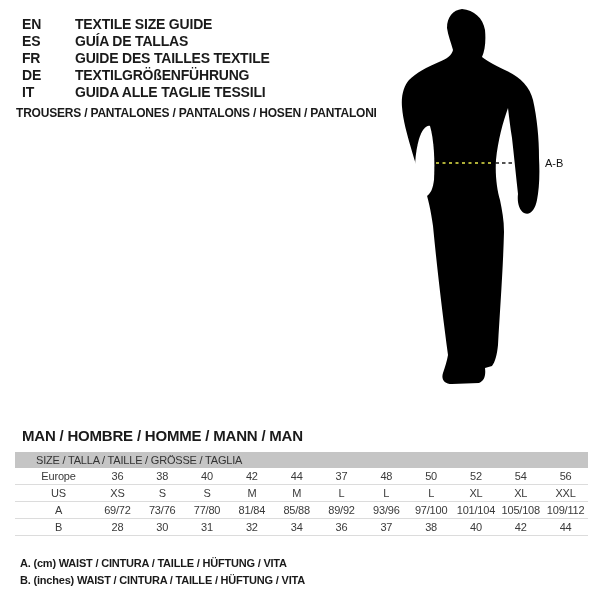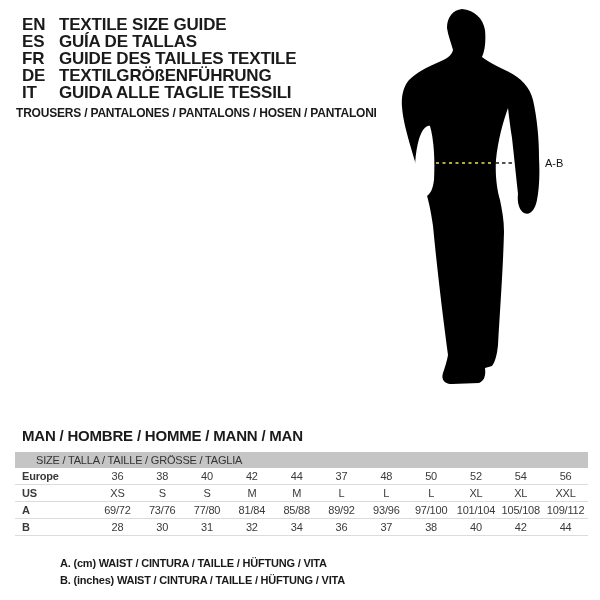--- a/index.html
+++ b/index.html
@@ -2,40 +2,40 @@
 <html><head>
 <meta charset="utf-8">
 <style>
   html,body{margin:0;padding:0;background:#ffffff;}
   .canvas{
     position:relative;width:600px;height:600px;background:#ffffff;overflow:hidden;
     font-family:"Liberation Sans",sans-serif;color:#1a1a1a;
   }
   
   .lang-block{position:absolute;left:22px;top:15px;}
-  .lang-row{display:flex;height:17px;align-items:flex-start;font-weight:bold;font-size:17px;letter-spacing:-0.2px;}
+  .lang-row{display:flex;height:17px;align-items:flex-end;font-weight:bold;font-size:14px;letter-spacing:-0.2px;gap:16px;}
   .lang-code{width:37px;flex:0 0 37px;}
   .lang-text{white-space:nowrap;}
   
   .garment-line{position:absolute;left:16px;top:106px;font-weight:bold;font-size:12px;letter-spacing:-0.2px;white-space:nowrap;}
   
   .figure-wrap{position:absolute;left:391px;top:0;width:190px;height:400px;}
   .figure-wrap svg{display:block;}
   .ab-text{font-family:"Liberation Sans",sans-serif;font-size:11px;fill:#111111;}
   
   .section-title{position:absolute;left:22px;top:427px;font-weight:bold;font-size:15px;letter-spacing:-0.2px;white-space:nowrap;}
   
   .size-table{position:absolute;left:15px;top:452px;width:573px;font-size:11px;color:#3a3a3a;letter-spacing:-0.2px;}
   .size-table-header{height:16px;background:#c5c5c5;display:flex;align-items:center;padding-left:21px;color:#333333;}
   .t-row{display:grid;grid-template-columns:80px repeat(11,1fr);height:16px;align-items:center;border-bottom:1px solid #dcdcdc;}
-  .t-label{padding-left:7px;text-align:left;font-weight:bold;}
+  .t-label{padding-left:7px;text-align:center;}
   .t-cell{text-align:center;white-space:nowrap;}
   
   .notes{position:absolute;left:20px;top:555px;font-weight:bold;font-size:11px;letter-spacing:-0.2px;}
-  .note-line{height:17px;line-height:17px;white-space:nowrap;margin-left:40px;}
+  .note-line{height:17px;line-height:17px;white-space:nowrap;}
 </style>
 </head>
 <body>
 
 <div class="canvas">
 
   <div class="lang-block" id="lang-rows">
       <div class="lang-row">
         <span class="lang-code">EN</span>
         <span class="lang-text">TEXTILE SIZE GUIDE</span>

